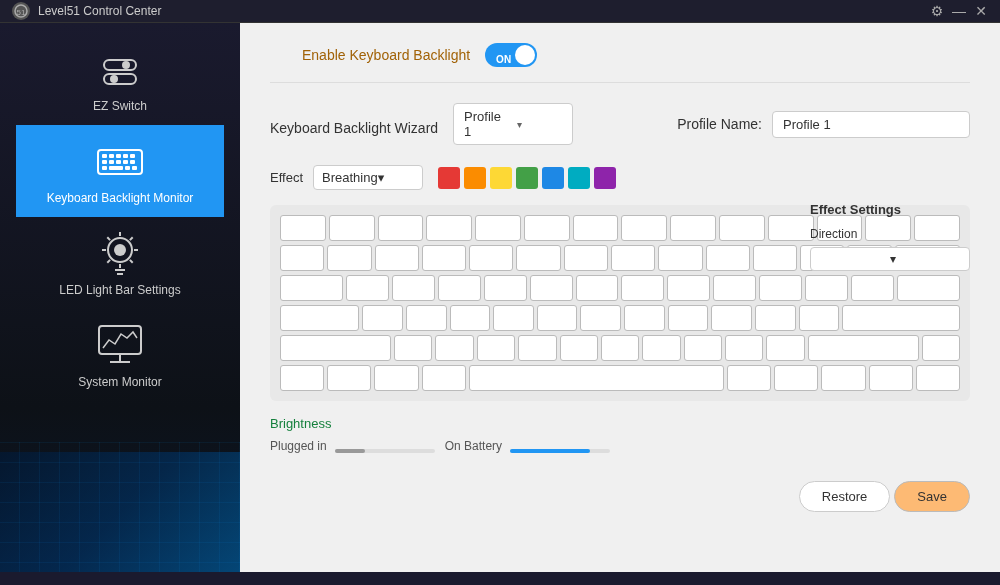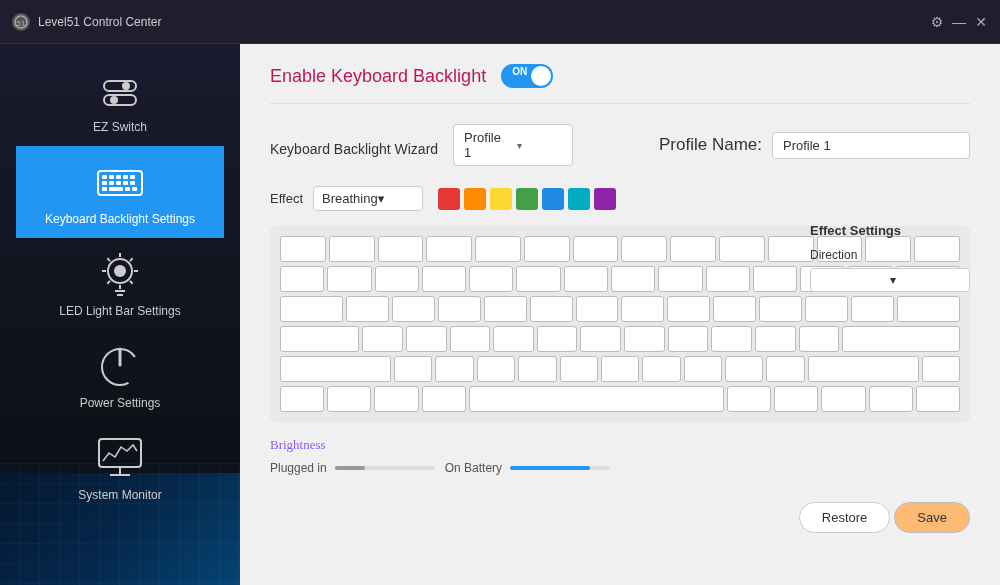--- a/index.html
+++ b/index.html
@@ -8,21 +8,21 @@
       background: #1a1a2e;
       width: 1000px;
       height: 585px;
       overflow: hidden;
       position: relative;
     }
 
     
     .title-bar {
       background: #1e1e2e;
-      height: 44px;
+      height: 23px;
       display: flex;
       align-items: center;
       padding: 0 12px;
       border-bottom: 1px solid #333;
     }
     .title-bar-icon {
       width: 18px;
       height: 18px;
       background: #555;
       border-radius: 50%;
@@ -124,31 +124,32 @@
 
     
     .toggle-row {
       display: flex;
       align-items: center;
       margin-bottom: 20px;
       padding-bottom: 15px;
       border-bottom: 1px solid #ddd;
     }
     .toggle-label {
-      font-size: 18px;
-      color: #be185d;
+      font-size: 14px;
+      color: #a16207;
       margin-right: 15px;
+      margin-left: 32px;
     }
     .toggle-switch {
       background: #2196F3;
       border-radius: 12px;
       width: 52px;
       height: 24px;
       display: flex;
-      align-items: flex-start;
+      align-items: flex-end;
       padding: 2px;
       cursor: pointer;
       position: relative;
     }
     .toggle-knob {
       width: 20px;
       height: 20px;
       background: white;
       border-radius: 50%;
       margin-left: auto;
@@ -194,21 +195,21 @@
       font-size: 10px;
       margin-left: 8px;
     }
     .profile-name-section {
       margin-left: auto;
       display: flex;
       align-items: center;
       gap: 10px;
     }
     .profile-name-label {
-      font-size: 17px;
+      font-size: 14px;
       color: #333;
     }
     .profile-name-input {
       border: 1px solid #ccc;
       border-radius: 4px;
       padding: 5px 10px;
       font-size: 13px;
       color: #333;
       min-width: 110px;
     }
@@ -342,32 +343,31 @@
       color: #333;
     }
     .direction-select span { flex: 1; }
 
     
     .brightness-section {
       margin-top: 5px;
     }
     .brightness-title {
       font-size: 13px;
-      color: #8b5cf6;
+      color: #15803d;
       margin-bottom: 8px;
-      font-family: Liberation Serif, serif;
     }
     .brightness-row {
       display: flex;
       align-items: center;
       gap: 10px;
     }
     .brightness-item {
       display: flex;
-      align-items: center;
+      align-items: flex-end;
       gap: 8px;
     }
     .brightness-item-label {
       font-size: 12px;
       color: #555;
     }
     .brightness-slider {
       width: 100px;
       height: 4px;
       background: #ddd;
@@ -457,21 +457,21 @@
           <rect x="13" y="16" width="5" height="4" rx="1" fill="white"></rect>
           <rect x="20" y="16" width="5" height="4" rx="1" fill="white"></rect>
           <rect x="27" y="16" width="5" height="4" rx="1" fill="white"></rect>
           <rect x="34" y="16" width="5" height="4" rx="1" fill="white"></rect>
           <rect x="6" y="22" width="5" height="4" rx="1" fill="white"></rect>
           <rect x="13" y="22" width="14" height="4" rx="1" fill="white"></rect>
           <rect x="29" y="22" width="5" height="4" rx="1" fill="white"></rect>
           <rect x="36" y="22" width="5" height="4" rx="1" fill="white"></rect>
         </svg>
       </div>
-      <span class="sidebar-item-label">Keyboard Backlight Settings</span>
+      <span class="sidebar-item-label">Keyboard Backlight Monitor</span>
     </div>
 
     <div class="sidebar-item">
       <div class="sidebar-item-icon">
         <svg width="40" height="48" viewBox="0 0 40 48">
           <circle cx="20" cy="20" r="12" fill="none" stroke="#ccc" stroke-width="2"></circle>
           <circle cx="20" cy="20" r="6" fill="#ccc"></circle>
           <line x1="20" y1="6" x2="20" y2="2" stroke="#ccc" stroke-width="2"></line>
           <line x1="20" y1="34" x2="20" y2="38" stroke="#ccc" stroke-width="2"></line>
           <line x1="6" y1="20" x2="2" y2="20" stroke="#ccc" stroke-width="2"></line>
@@ -480,29 +480,20 @@
           <line x1="29.9" y1="29.9" x2="32.7" y2="32.7" stroke="#ccc" stroke-width="2"></line>
           <line x1="29.9" y1="10.1" x2="32.7" y2="7.3" stroke="#ccc" stroke-width="2"></line>
           <line x1="10.1" y1="29.9" x2="7.3" y2="32.7" stroke="#ccc" stroke-width="2"></line>
           <line x1="15" y1="40" x2="25" y2="40" stroke="#ccc" stroke-width="2"></line>
           <line x1="17" y1="44" x2="23" y2="44" stroke="#ccc" stroke-width="2"></line>
         </svg>
       </div>
       <span class="sidebar-item-label">LED Light Bar Settings</span>
     </div>
 
-    <div class="sidebar-item">
-      <div class="sidebar-item-icon">
-        <svg width="44" height="44" viewBox="0 0 44 44">
-          <path d="M 22 4 A 18 18 0 1 0 22 40 A 18 18 0 1 0 22 4" fill="none" stroke="#ccc" stroke-width="2" stroke-dasharray="80 30" stroke-dashoffset="15"></path>
-          <line x1="22" y1="4" x2="22" y2="20" stroke="#ccc" stroke-width="3" stroke-linecap="round"></line>
-        </svg>
-      </div>
-      <span class="sidebar-item-label">Power Settings</span>
-    </div>
 
     <div class="sidebar-item">
       <div class="sidebar-item-icon">
         <svg width="46" height="44" viewBox="0 0 46 44">
           <rect x="2" y="2" width="42" height="28" rx="3" fill="none" stroke="#ccc" stroke-width="2"></rect>
           <line x1="23" y1="30" x2="23" y2="38" stroke="#ccc" stroke-width="2"></line>
           <line x1="13" y1="38" x2="33" y2="38" stroke="#ccc" stroke-width="2"></line>
           <polyline points="6,24 12,16 18,20 24,10 30,14 36,8 40,14" fill="none" stroke="#ccc" stroke-width="1.5"></polyline>
         </svg>
       </div>

